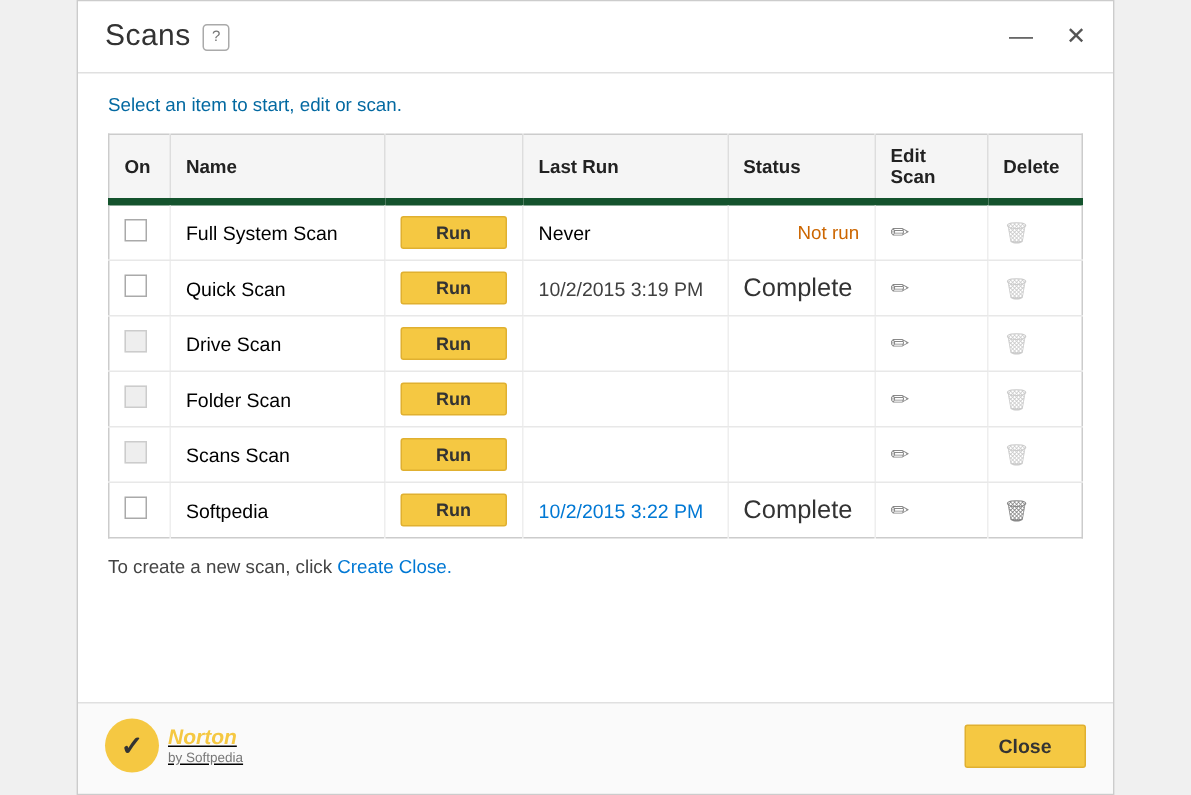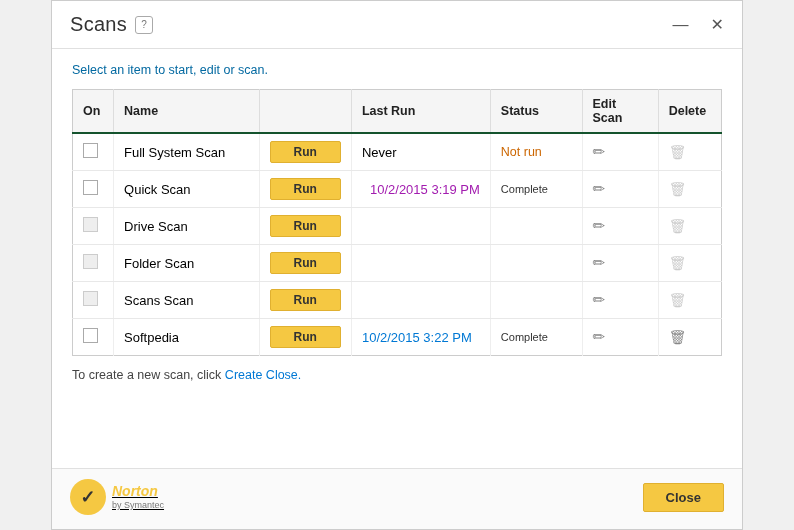--- a/index.html
+++ b/index.html
@@ -80,21 +80,21 @@
       color: #0369a1;
       margin-bottom: 12px;
     }
     .scan-table {
       width: 100%;
       border-collapse: collapse;
       border: 1px solid #cccccc;
     }
     .scan-table th {
       background: #f5f5f5;
-      border-bottom: 2px solid #14532d;
+      border-bottom: 5px solid #14532d;
       border-right: 1px solid #dddddd;
       padding: 7px 10px;
       text-align: left;
       font-weight: 600;
       font-size: 12.5px;
       color: #222222;
     }
     .scan-table th:last-child { border-right: none; }
     .scan-table td {
       border-bottom: 1px solid #e8e8e8;
@@ -130,22 +130,22 @@
       background: #f5c842;
       border: 1px solid #e0b030;
       color: #333333;
       font-size: 12px;
       font-weight: 600;
       padding: 3px 23px;
       cursor: pointer;
       border-radius: 2px;
       min-width: 55px;
     }
-    .status-notrun { color: #cc6600; font-size: 12.5px; }
-    .status-complete { color: #333333; font-size: 11px; }
+    .status-notrun { color: #cc6600; font-size: 12.5px; text-align: right; }
+    .status-complete { color: #333333; font-size: 17px; }
     .footer-text {
       margin-top: 12px;
       font-size: 12.5px;
       color: #444444;
     }
     .footer-link {
       color: #0078d4;
       cursor: pointer;
       text-decoration: none;
     }
@@ -254,21 +254,21 @@
               <td class="col-run-btn"><button class="run-btn">Run</button></td>
               <td class="col-lastrun">Never</td>
               <td class="col-status status-notrun">Not run</td>
               <td class="col-edit"><span style="font-size:15px;color:#888888;cursor:pointer;">✏</span></td>
               <td class="col-delete"><span style="font-size:14px;color:#cccccc;">🗑</span></td>
             </tr>
             <tr>
               <td class="col-on"><span class="checkbox"></span></td>
               <td class="col-name">Quick Scan</td>
               <td class="col-run-btn"><button class="run-btn">Run</button></td>
-              <td class="col-lastrun" style="color: #a21caf; cursor: pointer; text-align: right;">10/2/2015 3:19 PM</td>
+              <td class="col-lastrun" style="color: #404040; cursor: pointer;">10/2/2015 3:19 PM</td>
               <td class="col-status status-complete">Complete</td>
               <td class="col-edit"><span style="font-size:15px;color:#888888;cursor:pointer;">✏</span></td>
               <td class="col-delete"><span style="font-size:14px;color:#cccccc;">🗑</span></td>
             </tr>
             <tr>
               <td class="col-on"><span class="checkbox-disabled"></span></td>
               <td class="col-name">Drive Scan</td>
               <td class="col-run-btn"><button class="run-btn">Run</button></td>
               <td class="col-lastrun"></td>
               <td class="col-status status-complete"></td>
@@ -309,18 +309,18 @@
     <div class="footer-text">
       <span>To create a new scan, click </span><a class="footer-link">Create Close.</a>
     </div>
   </div>
 
   <div class="footer-bar">
     <div class="norton-logo">
       <div class="norton-check">✓</div>
       <div class="norton-text">
         <span class="norton-name">Norton</span>
-        <span class="norton-sub">by Symantec</span>
+        <span class="norton-sub">by Softpedia</span>
       </div>
     </div>
     <button class="close-btn">Close</button>
   </div>
 </div>
 
 </body></html>

